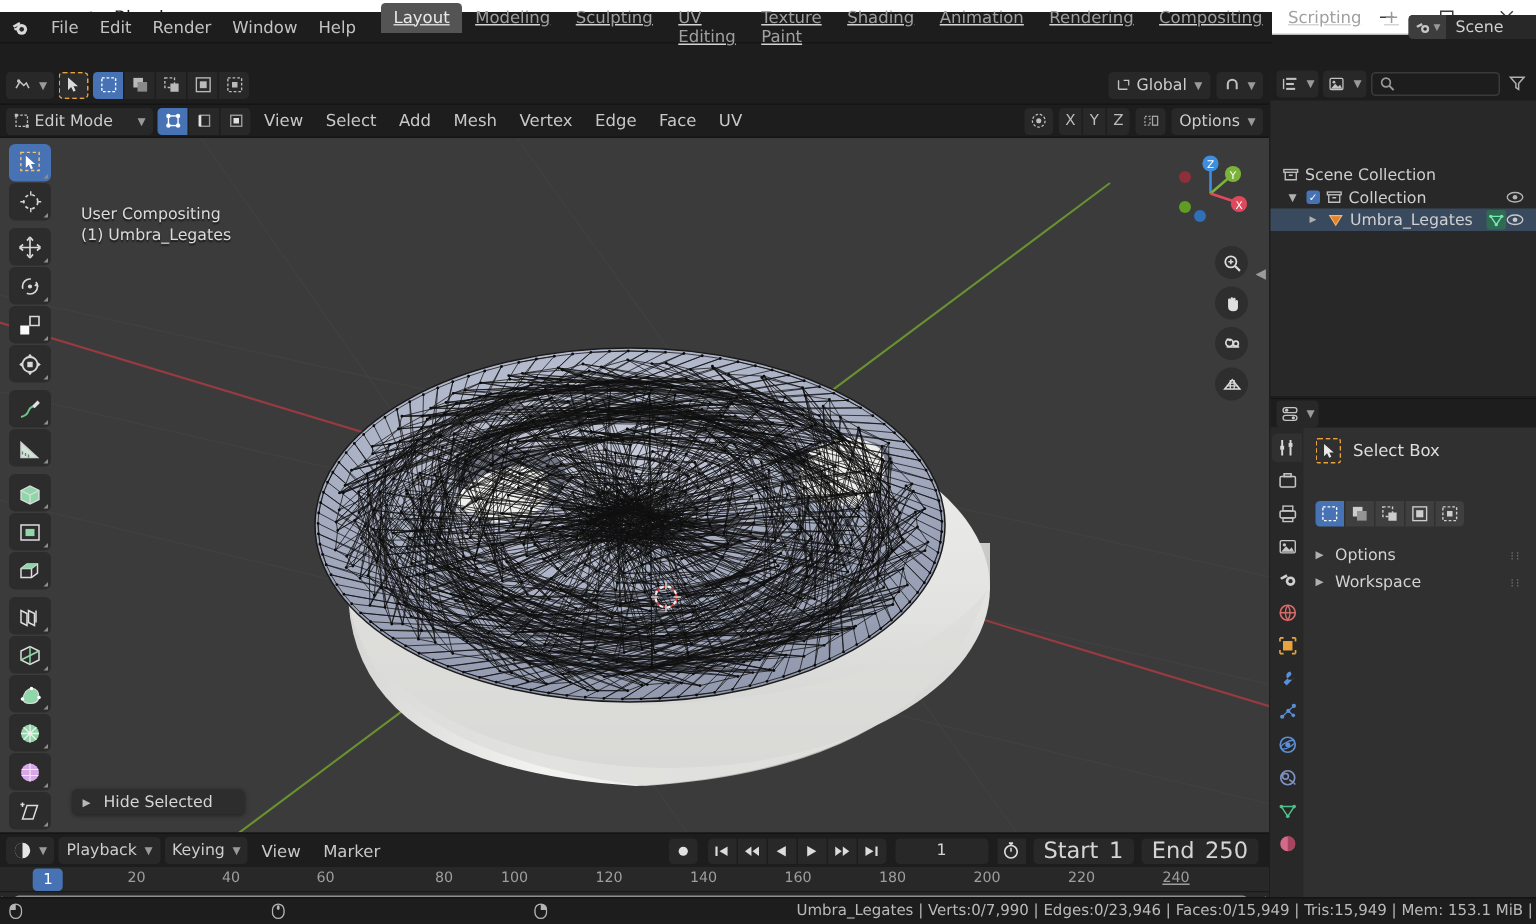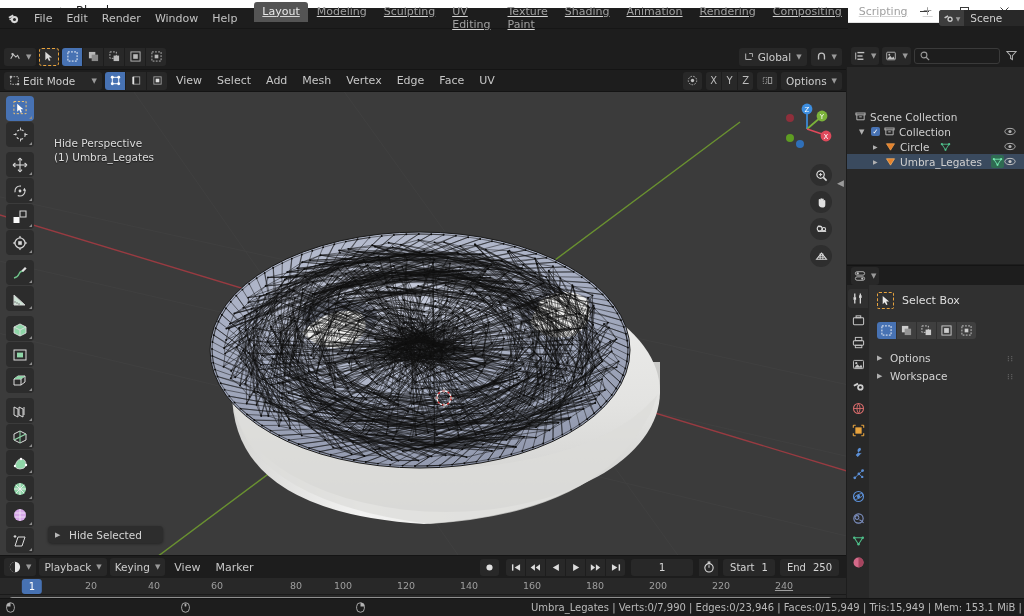--- a/index.html
+++ b/index.html
@@ -157,21 +157,21 @@
   .pb-grp { display: flex; gap:1px; }
   .pb-grp .pb:first-child { border-radius: 3px 0 0 3px;}
   .pb-grp .pb:last-child { border-radius: 0 3px 3px 0;}
   .frame-field {
     height: 17px; min-width: 62px; background: #282828; border-radius: 3px;
     display:flex; align-items:center; justify-content:center; font-size:10.5px; color:#d5d5d5;
     margin-left: 4px;
   }
   .se-field {
     height: 17px; background: #282828; border-radius: 3px; display:flex; align-items:center;
-    padding: 0 7px; gap: 7px; font-size: 10px; color: #d5d5d5;
+    padding: 0 7px; gap: 7px; font-size: 15px; color: #d5d5d5;
   }
   .tl-ruler {
     position: relative; height: 17px; background: #282828;
     border-bottom: 1px solid #1a1a1a;
   }
   .tick { position: absolute; top: 2px; font-size: 9.5px; color: #9e9e9e; transform: translateX(-50%); }
   .playhead {
     position: absolute; top: 1px; height: 15px; background: #4772b3; border-radius: 3px;
     padding: 0 7px; color: #fff; font-size: 10px; display: flex; align-items: center;
     transform: translateX(-50%);
@@ -221,21 +221,21 @@
   .props-tabs {
     width: 22px; background: #282828; display: flex; flex-direction: column;
     align-items: center; padding-top: 4px; gap: 3px;
   }
   .ptab {
     width: 20px; height: 19px; display:flex; align-items:center; justify-content:center;
     border-radius: 3px 0 0 3px;
   }
   .ptab.active { background: #303030; }
   .props-content { flex: 1; padding: 7px 6px 0 8px; }
-  .tool-header { display: flex; align-items: center; gap: 8px; margin-bottom: 13px; }
+  .tool-header { display: flex; align-items: center; gap: 8px; margin-bottom: 25px; }
   .tool-swatch {
     width: 17px; height: 17px; border: 1px dashed #e8a33d; border-radius: 2px;
     display:flex; align-items:center; justify-content:center;
   }
   .mode-row { display: flex; gap: 1px; margin-bottom: 10px; }
   .mode-btn {
     width: 19px; height: 17px; background: #3f3f3f;
     display:flex; align-items:center; justify-content:center;
   }
   .mode-btn.on { background: #4772b3; }
@@ -541,21 +541,21 @@
             <circle r="7" fill="none" stroke="#d83a3a" stroke-width="1.4" stroke-dasharray="2.6 2.6"></circle>
             <circle r="7" fill="none" stroke="#f0f0f0" stroke-width="1.4" stroke-dasharray="2.6 2.6" stroke-dashoffset="2.6"></circle>
             <line x1="-10" y1="0" x2="-5" y2="0" stroke="#d0d0d0" stroke-width="1"></line>
             <line x1="5" y1="0" x2="10" y2="0" stroke="#d0d0d0" stroke-width="1"></line>
             <line x1="0" y1="-10" x2="0" y2="-5" stroke="#d0d0d0" stroke-width="1"></line>
             <line x1="0" y1="5" x2="0" y2="10" stroke="#d0d0d0" stroke-width="1"></line>
           </g>
         </svg>
 
         <div class="vp-overlay-text">
-          <div>Hide Perspective</div>
+          <div>User Compositing</div>
           <div>(1) Umbra_Legates</div>
         </div>
 
         <div class="op-panel">
           <span class="tri">▶</span>
           <span>Hide Selected</span>
         </div>
 
         <div class="tool-col">
           <div class="tool-grp">
@@ -896,43 +896,20 @@
           </span>
           <span>Collection</span>
           <span class="ol-eye">
             <svg width="12" height="9" viewBox="0 0 13 9">
                 <ellipse cx="6.5" cy="4.5" rx="5.6" ry="3.4" fill="none" stroke="#b4b4b4" stroke-width="1"></ellipse>
                 <circle cx="6.5" cy="4.5" r="1.7" fill="#b4b4b4"></circle>
               </svg>
           </span>
         </div>
 
-        <div class="ol-row" style="padding-left:26px;">
-          <span class="tri" style="font-size:6px;">▶</span>
-          <span>
-            <svg width="11" height="11" viewBox="0 0 12 12">
-                <path d="M1.6 3 L10.4 3 L6 10 Z" fill="#e5812b" stroke="#f0a050" stroke-width="0.8"></path>
-              </svg>
-          </span>
-          <span>Circle</span>
-          <span style="margin-left:6px;">
-            <svg width="11" height="11" viewBox="0 0 12 12">
-                <path d="M2 3.5 L10 3.5 L6 9.6 Z" fill="none" stroke="#4ec08a" stroke-width="1"></path>
-                <circle cx="2" cy="3.5" r="1.2" fill="#4ec08a"></circle>
-                <circle cx="10" cy="3.5" r="1.2" fill="#4ec08a"></circle>
-                <circle cx="6" cy="9.6" r="1.2" fill="#4ec08a"></circle>
-              </svg>
-          </span>
-          <span class="ol-eye">
-            <svg width="12" height="9" viewBox="0 0 13 9">
-                <ellipse cx="6.5" cy="4.5" rx="5.6" ry="3.4" fill="none" stroke="#b4b4b4" stroke-width="1"></ellipse>
-                <circle cx="6.5" cy="4.5" r="1.7" fill="#b4b4b4"></circle>
-              </svg>
-          </span>
-        </div>
 
         <div class="ol-row sel" style="padding-left:26px;">
           <span class="tri" style="font-size:6px;">▶</span>
           <span>
             <svg width="11" height="11" viewBox="0 0 12 12">
                 <path d="M1.6 3 L10.4 3 L6 10 Z" fill="#e5812b" stroke="#f7b66a" stroke-width="0.8"></path>
               </svg>
           </span>
           <span>Umbra_Legates</span>
           <span style="margin-left:5px;background:#2f6b52;border-radius:2px;padding:1px;">

